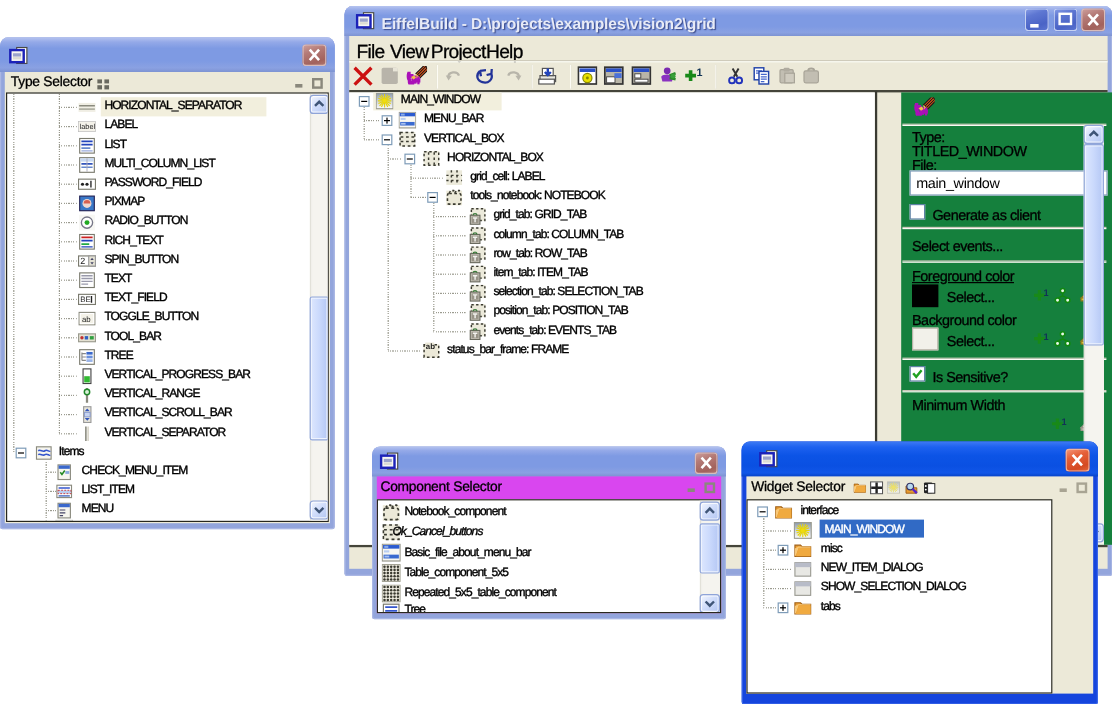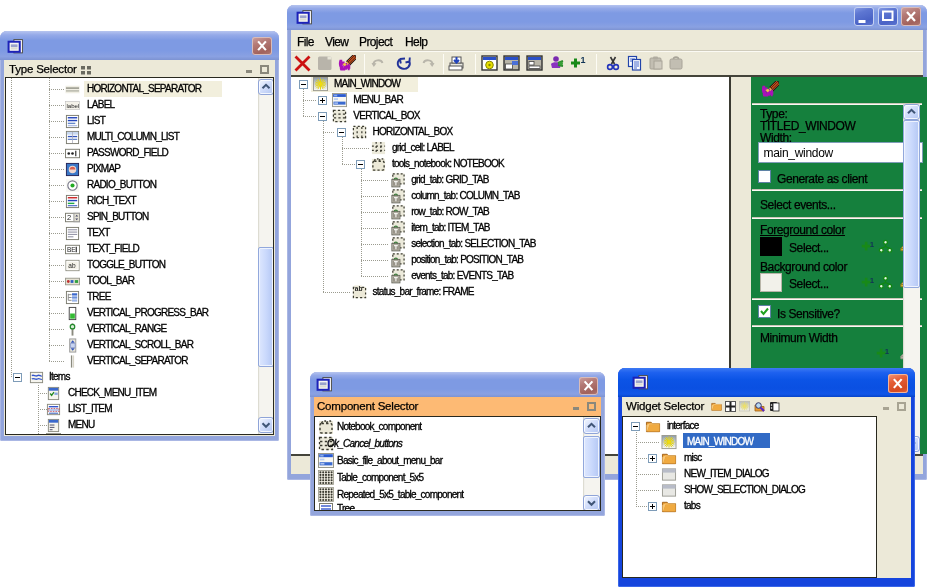--- a/index.html
+++ b/index.html
@@ -29,21 +29,21 @@
 .exp i { position:absolute; left:1px; right:1px; top:3px; height:1px; background:#000; }
 .exp.plus b { position:absolute; top:1px; bottom:1px; left:3px; width:1px; background:#000; }
 .ic { position:absolute; }
 .psep { position:absolute; height:2px; border-top:1px solid #cbc7ba; border-bottom:1px solid #fbfaf4; }
 .fld { position:absolute; background:#fff; border:1px solid #7f9db9; font-size:12px; letter-spacing:-0.3px; padding:3px 0 0 5px; }
 .cb { position:absolute; width:13px; height:13px; background:#fff; border:1px solid #5f82a6; }
 .sbtn { position:absolute; border-radius:3px; background:linear-gradient(135deg,#f4f7fe 0%,#d2defb 45%,#b2c5f2 100%); box-shadow:inset 0 0 0 1px rgba(255,255,255,.8); border:1px solid #8fa4d8; }
 .sthumb { position:absolute; border-radius:2px; background:linear-gradient(90deg,#dde7fe 0%,#cad9fc 50%,#b4c7f4 100%); border:1px solid #92a8dc; box-shadow:inset 0 0 0 1px #eef3fe; }
 .strough { position:absolute; background:#f5f4ef; box-shadow:inset 1px 0 1px rgba(170,168,150,.35); }
 .tsep { position:absolute; width:1px; background:#c9c5b5; border-right:1px solid #fdfcf5; }
-.mi { position:absolute; font-size:12px; letter-spacing:-0.6px; -webkit-text-stroke:0.25px #000; }
+.mi { position:absolute; font-size:16px; letter-spacing:-0.6px; -webkit-text-stroke:0.25px #000; }
 .pt { position:absolute; font-size:12px; letter-spacing:-0.4px; white-space:nowrap; -webkit-text-stroke:0.25px #000; }
 </style>
 </head>
 <body>
 <svg width="0" height="0" style="position:absolute">
 <defs>
 <linearGradient id="sg" x1="0" y1="0" x2="0" y2="1">
         <stop offset="0" stop-color="#8c9aaa"></stop>
         <stop offset="0.45" stop-color="#c4ccd8"></stop>
         <stop offset="1" stop-color="#fafafa"></stop>
@@ -345,20 +345,21 @@
         <line x1="4" y1="10" x2="9" y2="10" stroke="#446" stroke-width="1"></line>
         <line x1="4" y1="12.5" x2="7" y2="12.5" stroke="#446" stroke-width="1"></line>
       </symbol>
 </defs>
 </svg>
 <div class="xpwin inactive" style="left:287px; top:5px; width:640px; height:475px;">
   <div class="tbar" style="height:25px;"></div>
   <svg class="ic" style="left:9px;top:4px;width:17px;height:17px">
       <use href="#winicon"></use>
     </svg>
+  <div class="ttext" style="left:31px; top:7px;">EiffelBuild - D:\projects\examples\vision2\grid</div>
   <div class="capbtn b-inact" style="left:567px;top:1.5px;width:20px;height:19px;">
       <svg class="glyph" viewBox="0 0 20 19">
         <rect x="4.5" y="13" width="7" height="3" fill="#fff"></rect>
       </svg>
     </div>
   <div class="capbtn b-inact" style="left:590.5px;top:1.5px;width:20px;height:19px;">
       <svg class="glyph" viewBox="0 0 20 19">
         <rect x="5" y="4.5" width="9.5" height="8.5" fill="none" stroke="#fff" stroke-width="2"></rect>
       </svg>
     </div>
@@ -555,21 +556,21 @@
         </svg>
       <div class="tt" style="left:81.6px;top:209.5px;">status_bar_frame: FRAME</div>
     </div>
     <div class="abs" style="left:460px;top:46.5px;width:192px;height:377.5px;background:#15803d;overflow:hidden;">
       <svg class="ic" style="left:10px;top:4.5px;width:18px;height:18px">
           <use href="#wrenchic"></use>
         </svg>
       <div class="psep" style="left:0.5px;top:26.5px;width:170px;"></div>
       <div class="pt" style="left:9px;top:30.5px;">Type:</div>
       <div class="pt" style="left:9px;top:42.5px;">TITLED_WINDOW</div>
-      <div class="pt" style="left:9px;top:54.5px;">Width:</div>
+      <div class="pt" style="left:9px;top:54.5px;">File:</div>
       <div class="fld" style="left:6.5px;top:65.5px;width:165px;height:21px;">main_window</div>
       <div class="cb" style="left:6.5px;top:93.5px;"></div>
       <div class="pt" style="left:26px;top:95px;">Generate as client</div>
       <div class="psep" style="left:0.5px;top:112.5px;width:170px;"></div>
       <div class="pt" style="left:9px;top:121.5px;">Select events...</div>
       <div class="psep" style="left:0.5px;top:140.5px;width:170px;"></div>
       <div class="pt" style="left:9px;top:146.5px;text-decoration:underline;">Foreground color</div>
       <div class="abs" style="left:9px;top:160.5px;width:22px;height:19px;background:#000;"></div>
       <div class="pt" style="left:38px;top:164.5px;">Select...</div>
       <svg class="ic" style="left:109px;top:163.5px;width:14px;height:14px">
@@ -784,21 +785,21 @@
 <div class="xpwin inactive" style="left:310px; top:372px; width:295px; height:144px;">
   <div class="tbar" style="height:25px;"></div>
   <svg class="ic" style="left:6px;top:4px;width:17px;height:17px">
       <use href="#winicon"></use>
     </svg>
   <div class="capbtn x-inact" style="left:269px;top:5px;width:19px;height:17.5px;">
       <svg class="glyph" viewBox="0 0 19 18">
         <path d="M5.5 4.5 L13.5 13.5 M13.5 4.5 L5.5 13.5" stroke="#fff" stroke-width="2.2"></path>
       </svg>
     </div>
-  <div class="abs" style="left:4px;top:25px;width:287px;height:114px;background:#fdba74;">
+  <div class="abs" style="left:4px;top:25px;width:287px;height:114px;background:#d946ef;">
     <div class="ht" style="left:3px;top:3px;">Component Selector</div>
     <div class="abs" style="left:259px;top:10px;width:6px;height:3px;background:#8a887c;"></div>
     <div class="abs" style="left:273px;top:5px;width:9px;height:9px;border:2px solid #8a887c;"></div>
     <div class="lbox" style="left:0px;top:19px;width:287px;height:95px;">
       <svg class="ic" style="left:3px;top:2px;width:16px;height:16px">
           <use href="#nbic"></use>
         </svg>
       <div class="tt" style="left:22px;top:3.5px;">Notebook_component</div>
       <svg class="ic" style="left:3px;top:19px;width:16px;height:16px">
           <use href="#vboxic"></use>

